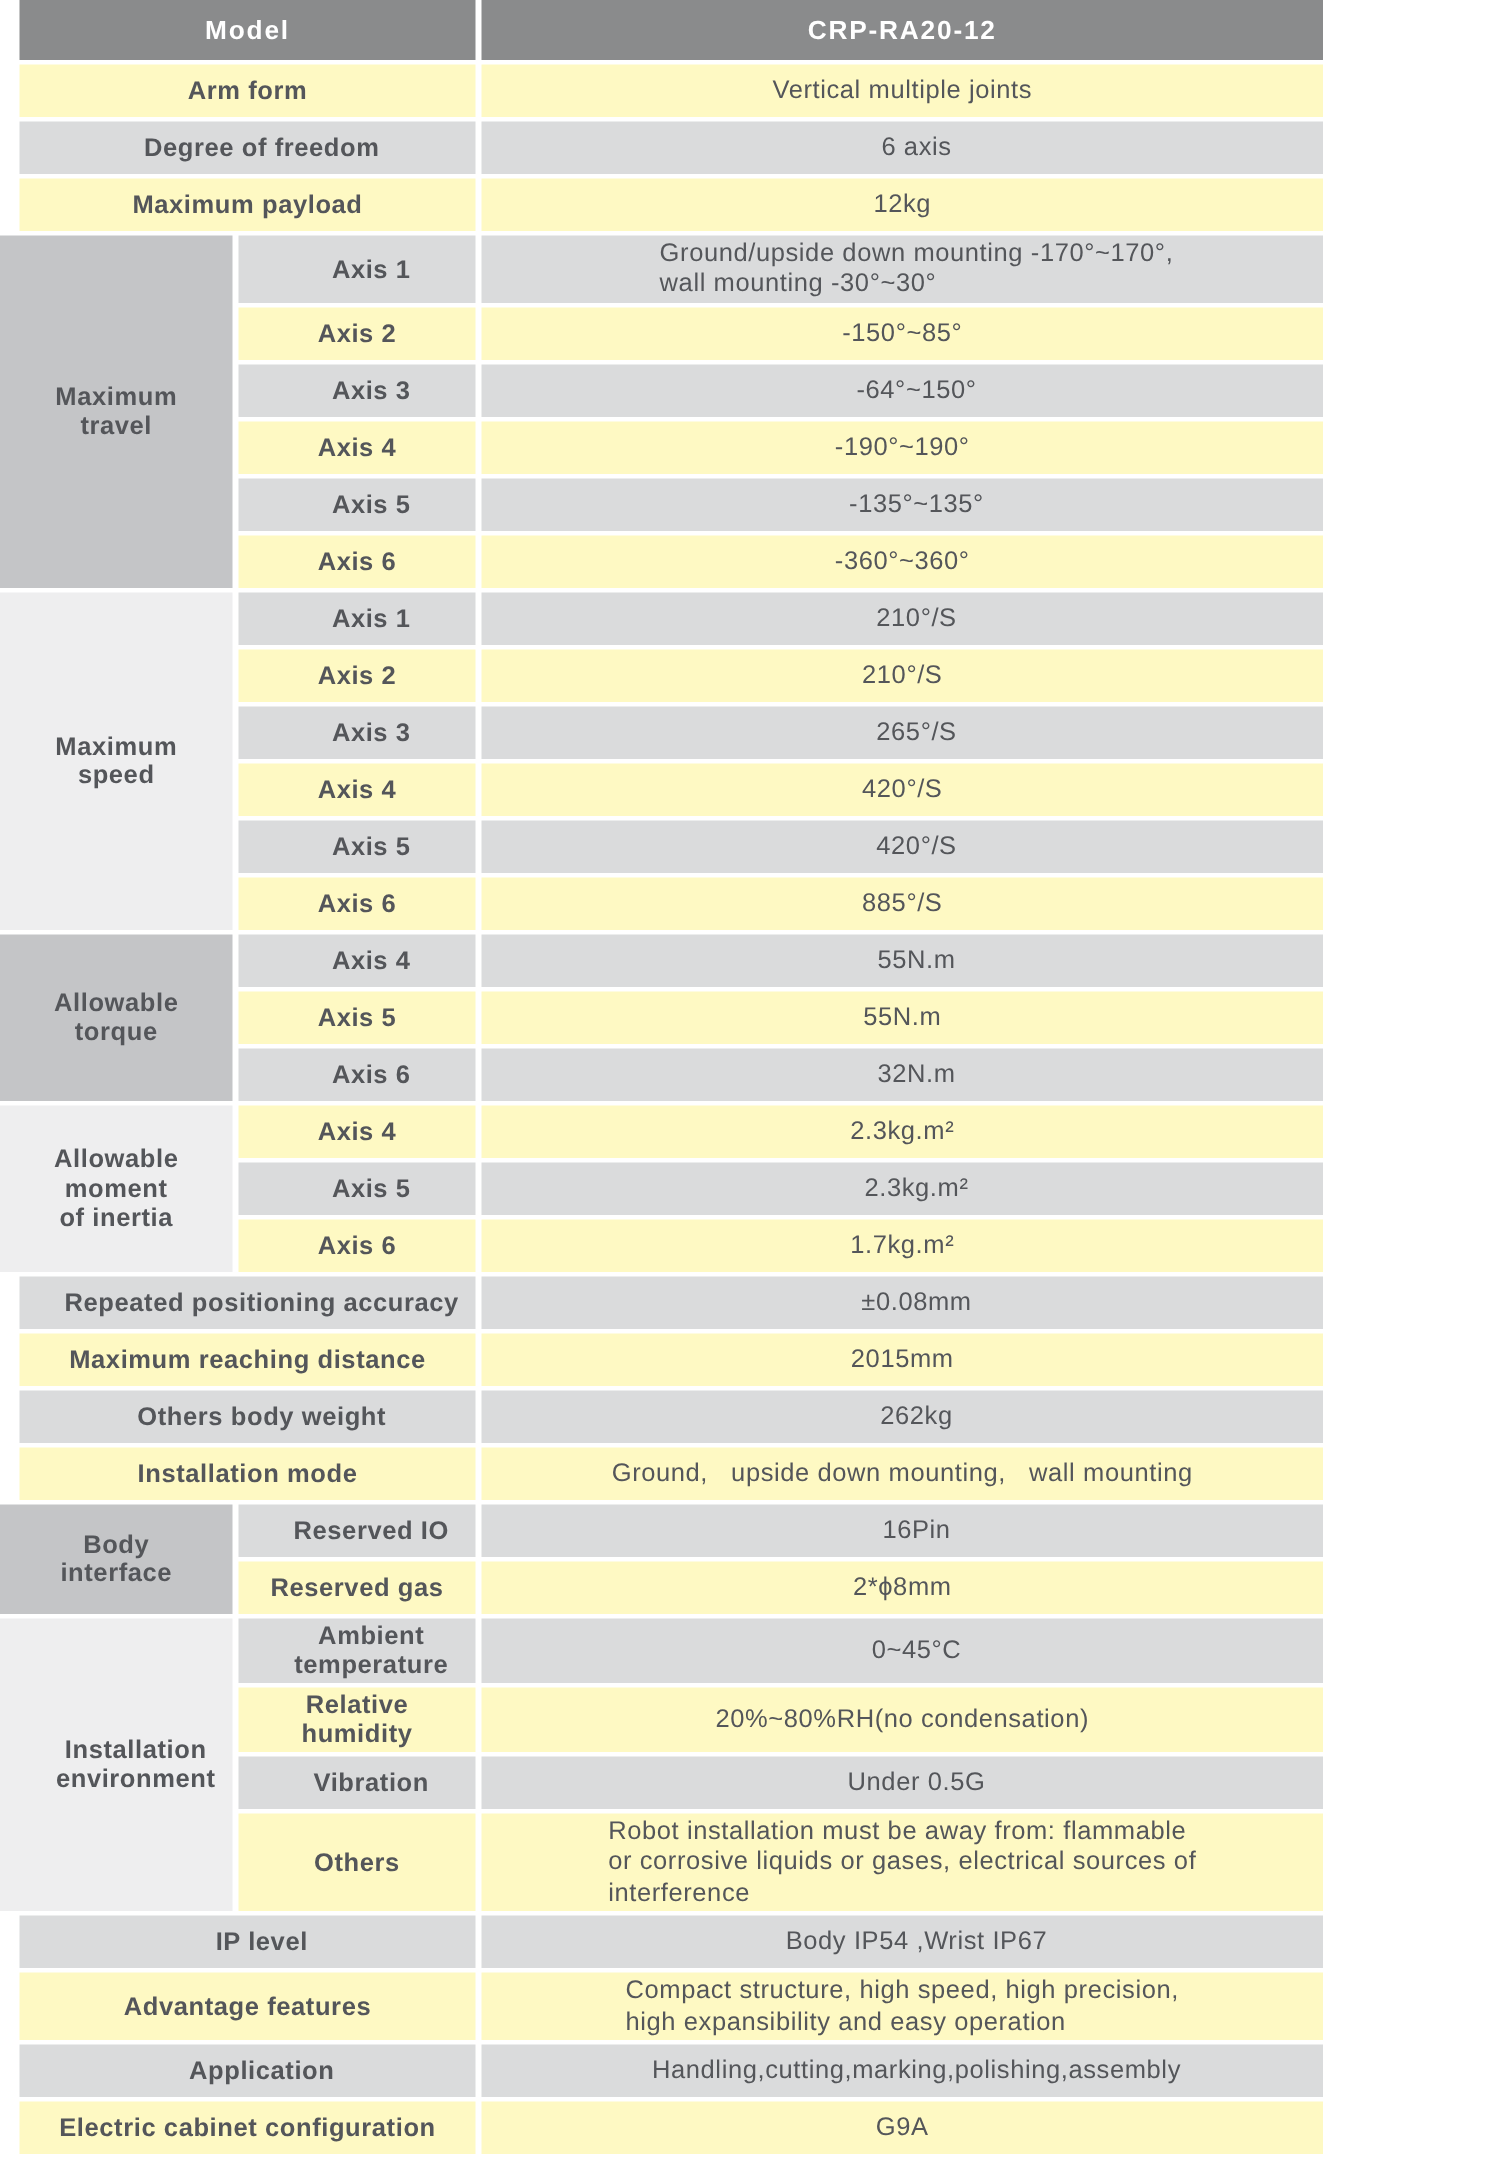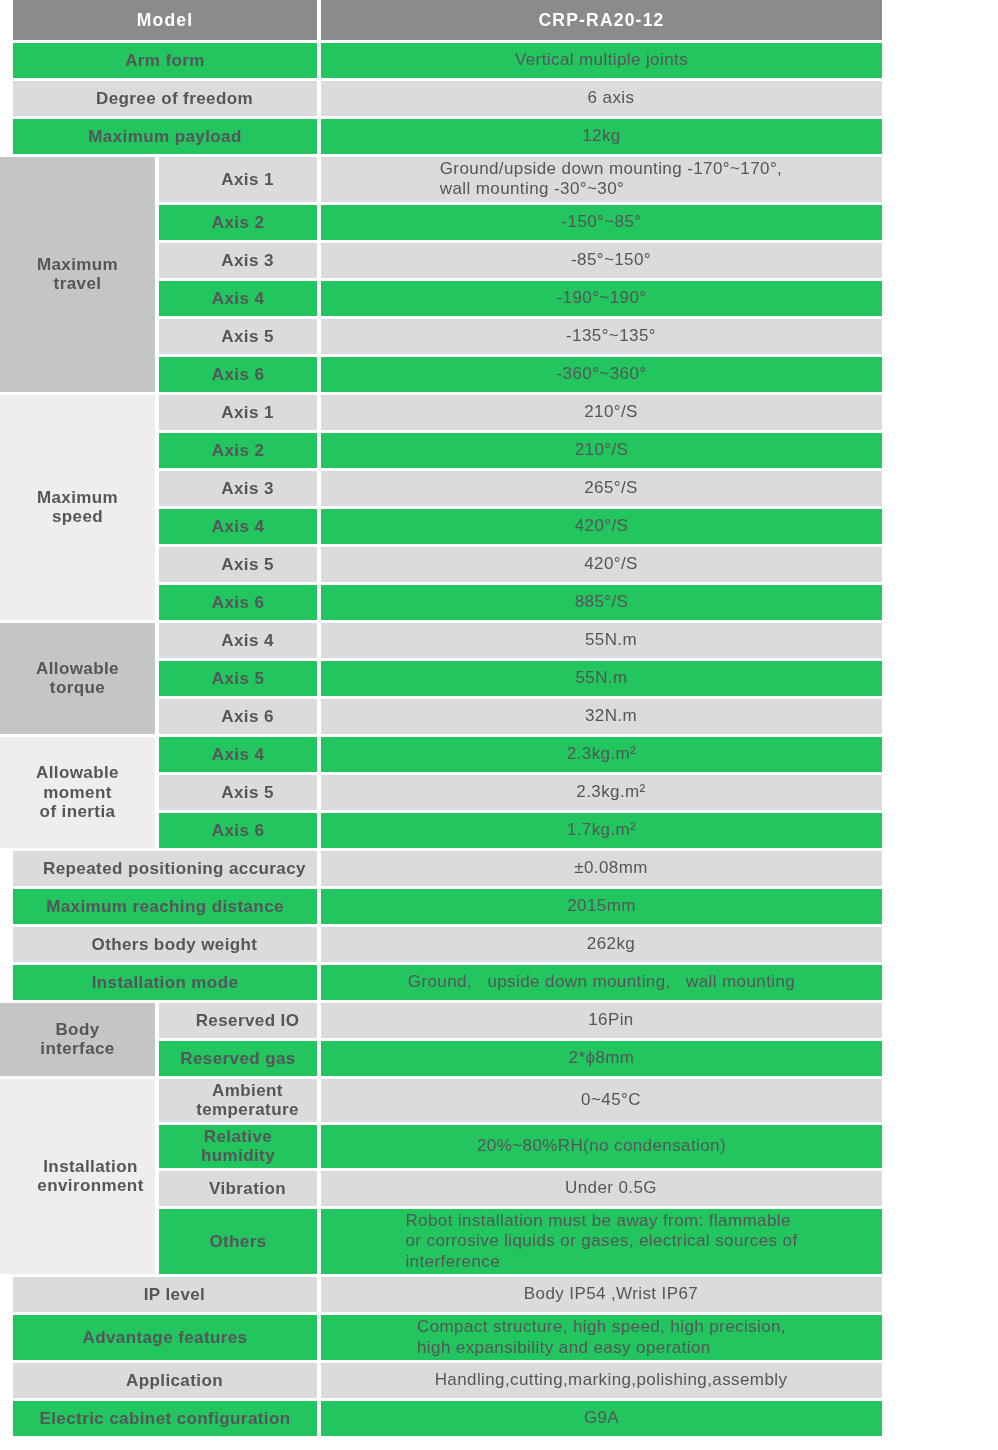--- a/index.html
+++ b/index.html
@@ -23,21 +23,21 @@
   }
   .cell{
     display:flex;align-items:center;justify-content:center;
     text-align:center;padding:2px 6px;box-sizing:border-box;
   }
   .cell span{white-space:pre-wrap;line-height:1.2;letter-spacing:.4px;}
   .c1{grid-column:1;} .c2{grid-column:2;} .c3{grid-column:3;} .c12{grid-column:1/3;margin-left:13px;}
   .rs2{grid-row:span 2;align-items:center;} .rs3{grid-row:span 3;} .rs4{grid-row:span 4;padding-left:32px;} .rs6{grid-row:span 6;}
   .hdr{background:var(--header-bg,#8a8b8c);min-height:40px;}
   .hdr span{color:var(--header-text,#fff);font-weight:700;letter-spacing:1.2px;font-size:17.5px;}
-  .bg-w{background:#22c55e;}
+  .bg-w{background:#fef9c3;}
   .bg-g{background:var(--row-gray-bg,#dadbdc);padding-left:25px;}
   .bg-gd{background:var(--group-dark-bg,#c4c5c7);}
   .bg-gl{background:var(--group-light-bg,#eeeeef);}
   .lab span,.grp span{font-weight:600;line-height:1.15;}
   .val span{font-weight:400;}
   .val.bold span{font-weight:400;}
   .lb{display:inline-block;text-align:left;}
 </style>
 </head>
 <body>
@@ -87,21 +87,21 @@
   <div class="cell c2 lab bg-w">
     <span>Axis 2</span>
     </div>
   <div class="cell c3 val bg-w">
     <span>-150°~85°</span>
     </div>
   <div class="cell c2 lab bg-g">
     <span>Axis 3</span>
     </div>
   <div class="cell c3 val bg-g">
-    <span>-85°~150°</span>
+    <span>-64°~150°</span>
     </div>
   <div class="cell c2 lab bg-w">
     <span>Axis 4</span>
     </div>
   <div class="cell c3 val bg-w">
     <span>-190°~190°</span>
     </div>
   <div class="cell c2 lab bg-g">
     <span>Axis 5</span>
     </div>

